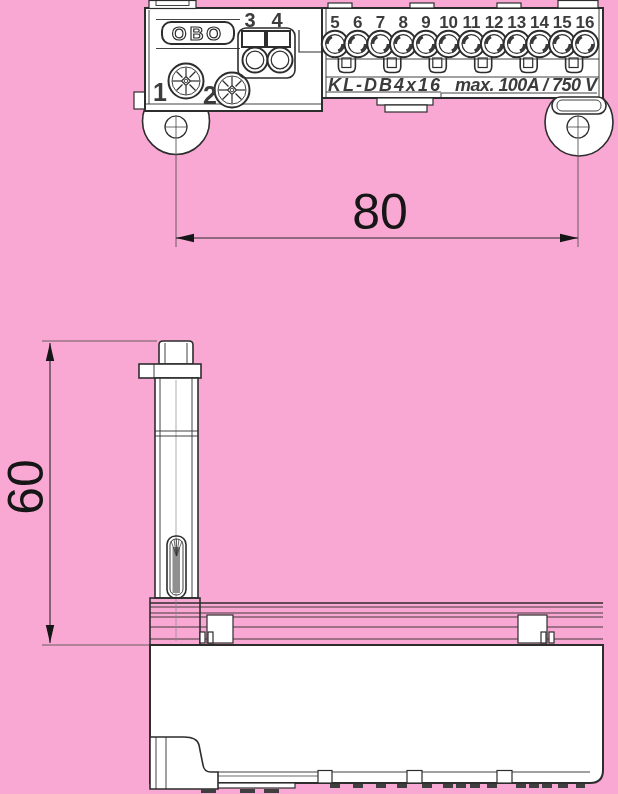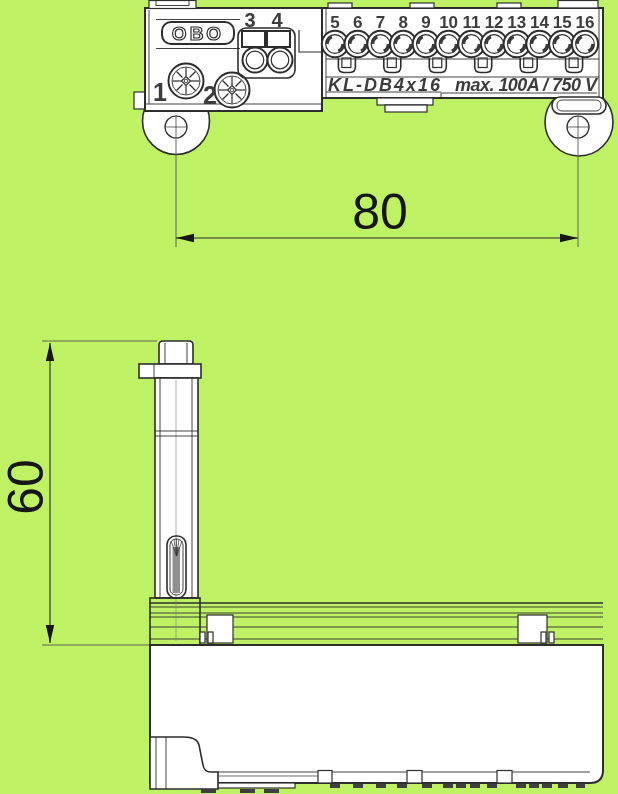--- a/index.html
+++ b/index.html
@@ -2,21 +2,21 @@
 <html style="--line: #2d2d2d; --label: #3c3c3c; --dim: #555555; --text: #161616;"><head>
 <meta charset="utf-8">
 <style>
   :root{
     --line:#2d2d2d;
     --label:#3c3c3c;
     --dim:#555555;
     --text:#161616;
   }
   html,body{margin:0;padding:0;background:#ffffff;}
-  .page{width:618px;height:794px;background:#bef264;position:relative;overflow:hidden;}
+  .page{width:618px;height:794px;background:#f9a8d4;position:relative;overflow:hidden;}
   svg{display:block;}
   svg text{font-family:"Liberation Sans","DejaVu Sans",sans-serif;text-anchor:middle;}
   
   .o2 {fill:#fff;stroke:var(--line);stroke-width:2;}
   .o16{fill:#fff;stroke:var(--line);stroke-width:1.6;}
   .o12{fill:#fff;stroke:var(--line);stroke-width:1.2;}
   .n2 {fill:none;stroke:var(--line);stroke-width:2;}
   .n16{fill:none;stroke:var(--line);stroke-width:1.6;}
   .n14{fill:none;stroke:var(--line);stroke-width:1.4;}
   .n12{fill:none;stroke:var(--line);stroke-width:1.2;}

